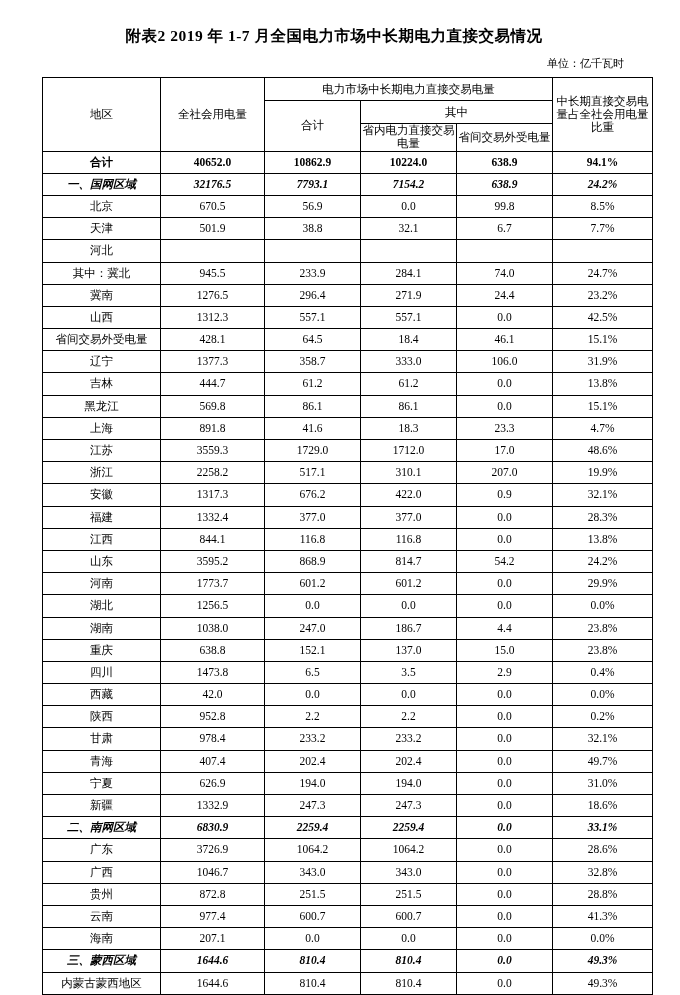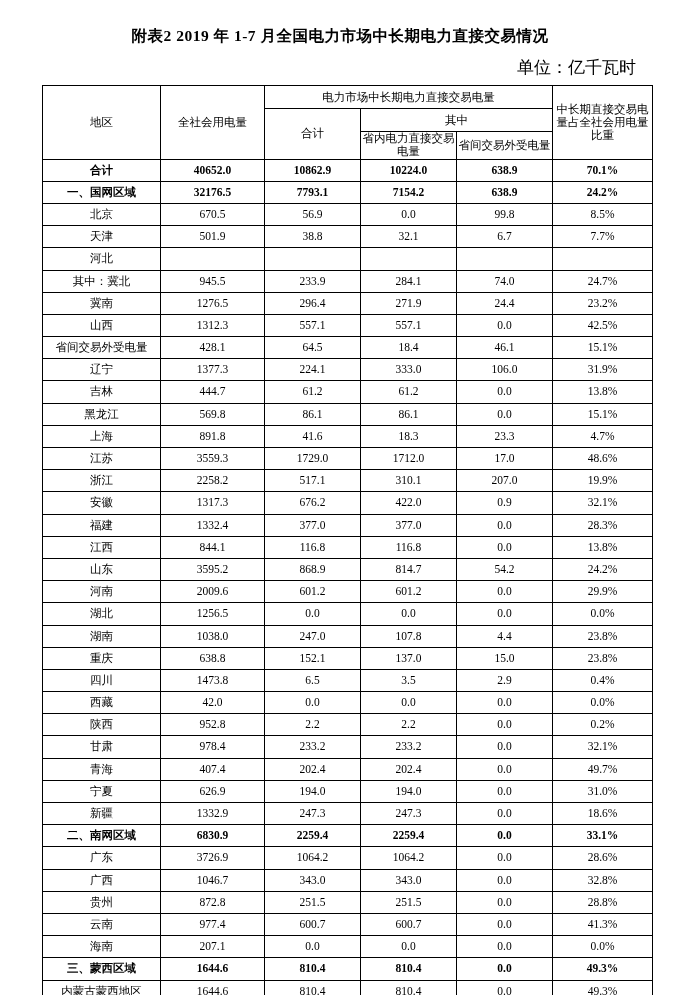--- a/index.html
+++ b/index.html
@@ -12,33 +12,33 @@
     height: 995px;
     font-family: "Liberation Serif", "DejaVu Serif", serif;
     color: #000000;
     -webkit-font-smoothing: antialiased;
   }
   .page {
     position: relative;
     width: 680px;
     height: 758px;
     box-sizing: border-box;
-    padding: 26px 42px 0 42px;
+    padding: 26px 54px 0 42px;
   }
   .doc-title {
     text-align: center;
     font-size: 15.5px;
     font-weight: bold;
     letter-spacing: 0.5px;
     margin: 0 0 10px 0;
     line-height: 1.3;
   }
   .unit-line {
     text-align: right;
-    font-size: 17px;
+    font-size: 11px;
     margin: 0 2px 6px 0;
   }
   table.main {
     border-collapse: collapse;
     width: 100%;
     table-layout: fixed;
     font-size: 11.5px;
   }
   table.main td, table.main th {
     border: 1px solid #000000;
@@ -70,20 +70,21 @@
   }
   tbody td {
     height: 21.2px;
     font-size: 11.5px;
   }
   td.region {
     text-align: center;
   }
   tr.bold td {
     font-weight: bold;
+    font-style: italic;
   }
   tr.sum td {
     font-weight: bold;
   }
 </style>
 </head>
 <body>
 
 <div class="page">
 
@@ -115,21 +116,21 @@
         <td class="tall">省间交易外受电量</td>
       </tr>
     </thead>
     <tbody id="table-body">
         <tr class="sum">
           <td class="region">合计</td>
           <td>40652.0</td>
           <td>10862.9</td>
           <td>10224.0</td>
           <td>638.9</td>
-          <td>70.1%</td>
+          <td>94.1%</td>
         </tr>
         <tr class="bold">
           <td class="region">一、国网区域</td>
           <td>32176.5</td>
           <td>7793.1</td>
           <td>7154.2</td>
           <td>638.9</td>
           <td>24.2%</td>
         </tr>
         <tr>
@@ -184,21 +185,21 @@
           <td class="region">省间交易外受电量</td>
           <td>428.1</td>
           <td>64.5</td>
           <td>18.4</td>
           <td>46.1</td>
           <td>15.1%</td>
         </tr>
         <tr>
           <td class="region">辽宁</td>
           <td>1377.3</td>
-          <td>224.1</td>
+          <td>358.7</td>
           <td>333.0</td>
           <td>106.0</td>
           <td>31.9%</td>
         </tr>
         <tr>
           <td class="region">吉林</td>
           <td>444.7</td>
           <td>61.2</td>
           <td>61.2</td>
           <td>0.0</td>
@@ -263,39 +264,39 @@
         <tr>
           <td class="region">山东</td>
           <td>3595.2</td>
           <td>868.9</td>
           <td>814.7</td>
           <td>54.2</td>
           <td>24.2%</td>
         </tr>
         <tr>
           <td class="region">河南</td>
-          <td>2009.6</td>
+          <td>1773.7</td>
           <td>601.2</td>
           <td>601.2</td>
           <td>0.0</td>
           <td>29.9%</td>
         </tr>
         <tr>
           <td class="region">湖北</td>
           <td>1256.5</td>
           <td>0.0</td>
           <td>0.0</td>
           <td>0.0</td>
           <td>0.0%</td>
         </tr>
         <tr>
           <td class="region">湖南</td>
           <td>1038.0</td>
           <td>247.0</td>
-          <td>107.8</td>
+          <td>186.7</td>
           <td>4.4</td>
           <td>23.8%</td>
         </tr>
         <tr>
           <td class="region">重庆</td>
           <td>638.8</td>
           <td>152.1</td>
           <td>137.0</td>
           <td>15.0</td>
           <td>23.8%</td>

